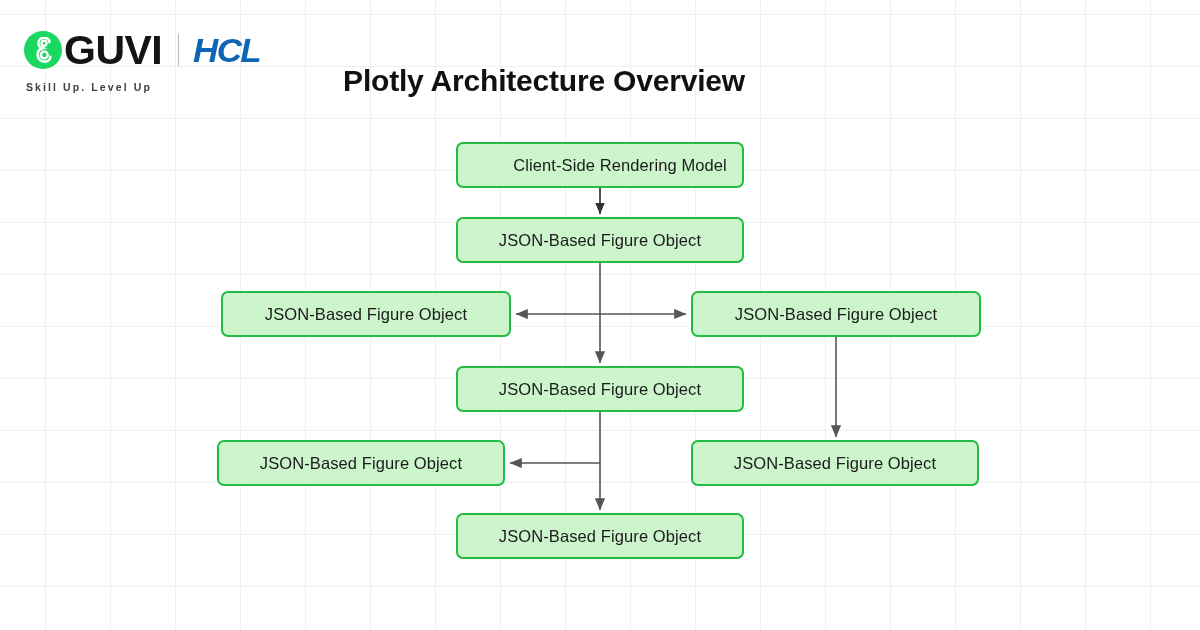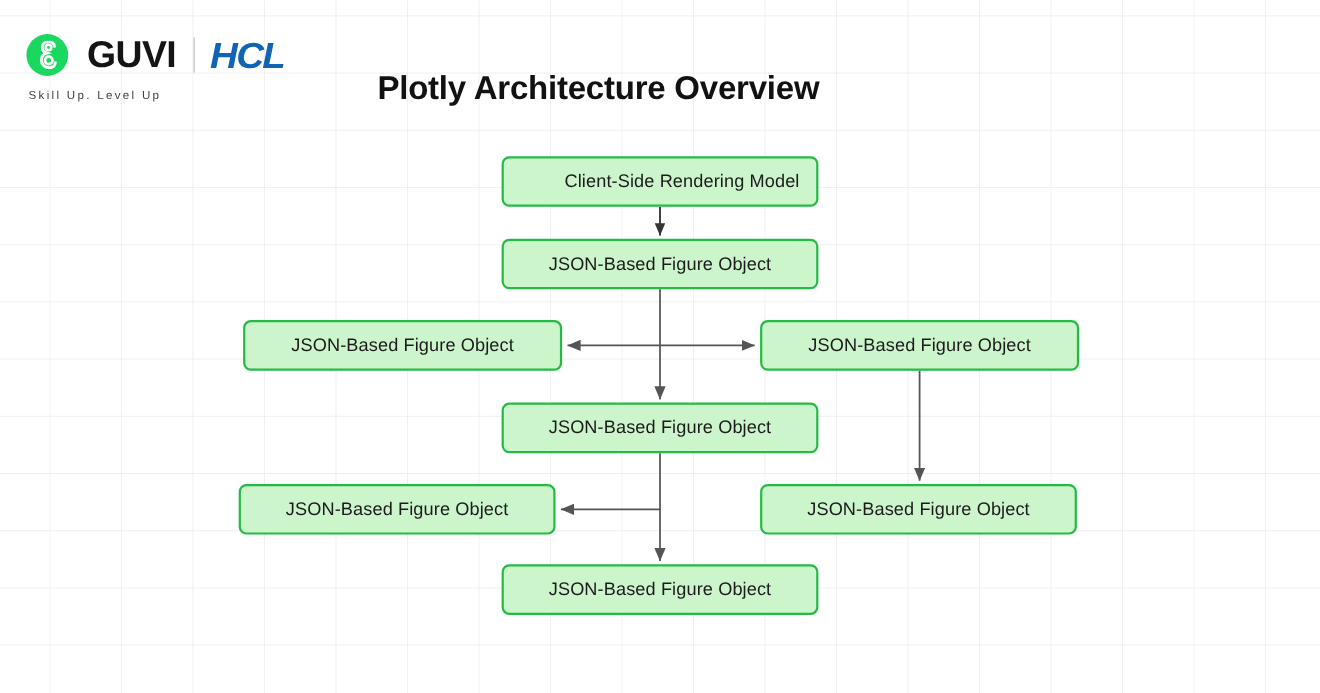--- a/index.html
+++ b/index.html
@@ -46,25 +46,25 @@
     height: 38px;
     border-radius: 50%;
     background: #1ad760;
     display: flex;
     align-items: center;
     justify-content: center;
     flex: 0 0 auto;
   }
   #guvi-mark svg { display: block; }
   #guvi-word {
-    font-size: 34px;
+    font-size: 41px;
     font-weight: 700;
     letter-spacing: -0.5px;
     color: #141414;
-    margin-left: 17px;
+    margin-left: 2px;
     line-height: 1;
   }
   #brand-divider {
     width: 1px;
     height: 32px;
     background: #b9b9b9;
     margin: 0 14px 0 16px;
   }
   #hcl-word {
     font-size: 33px;
@@ -73,21 +73,21 @@
     letter-spacing: -1.5px;
     color: #0f64b4;
     line-height: 1;
     transform: scaleX(1.06);
     transform-origin: left center;
   }
   #brand-tagline {
     margin-top: 9px;
     margin-left: 2px;
     font-size: 10.5px;
-    font-weight: 400;
+    font-weight: 700;
     letter-spacing: 2.1px;
     color: #3f3f3f;
   }
 
   
   #title {
     position: absolute;
     left: 0;
     top: 64px;
     width: 1088px;

